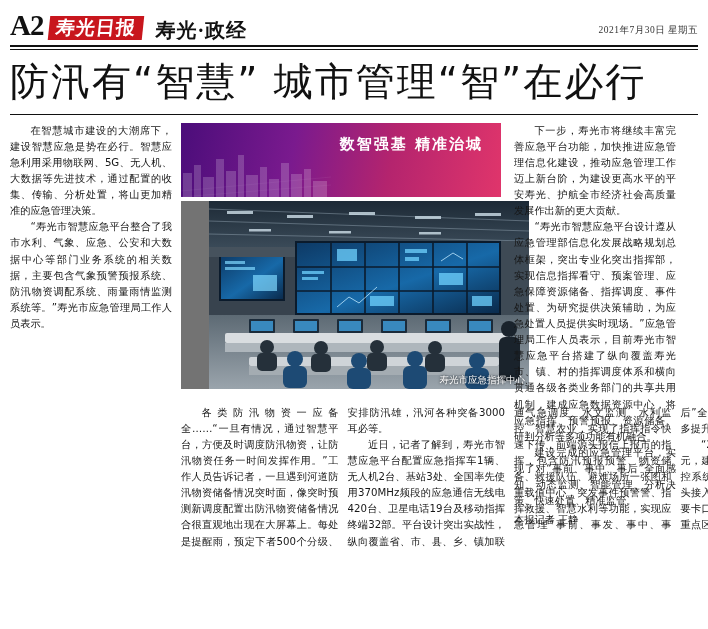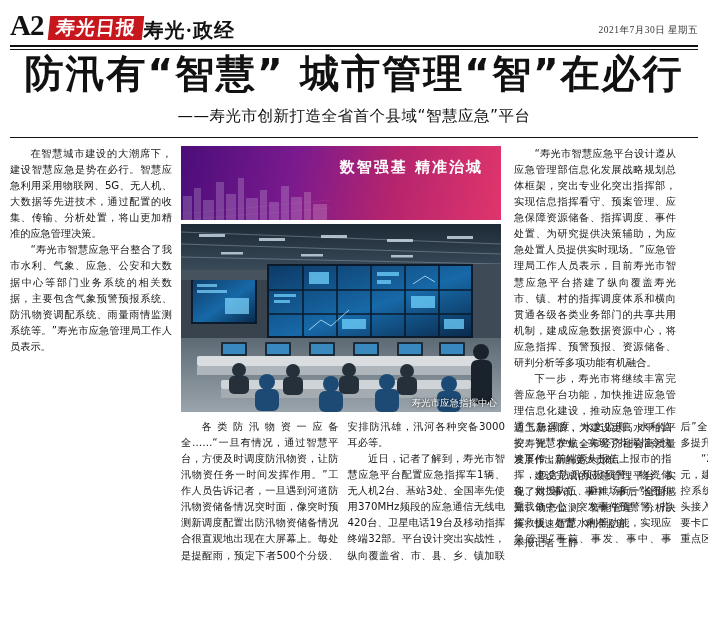--- a/index.html
+++ b/index.html
@@ -19,34 +19,34 @@
     font-size:29px;font-weight:bold;letter-spacing:-1px;line-height:1;
     margin-right:6px;
   }
   .paper-logo{
     background:#c8161d;color:#fff;font-weight:bold;font-size:19px;
     padding:2px 7px 3px 7px;letter-spacing:1px;line-height:1;
     font-family:"DejaVu Sans", sans-serif;
     transform:skewX(-6deg);
   }
   .section-title{
-    font-size:20px;font-weight:bold;line-height:1;
+    font-size:20px;font-weight:bold;margin-left:12px;line-height:1;
     letter-spacing:1px;
   }
   .masthead-right{
     margin-left:auto;font-size:9.5px;color:#333;letter-spacing:.5px;
     display:flex;align-items:center;gap:24px;padding-bottom:3px;
   }
   .rule-thick{height:2px;background:#111;margin-top:5px;}
   .rule-thin{height:1px;background:#111;margin-top:2px;}
 
   
   .headline{
-    text-align:center;font-size:39px;font-weight:bold;letter-spacing:2px;
-    margin-top:2px;line-height:1.12;
+    font-size:39px;font-weight:normal;letter-spacing:2px;
+    margin-top:10px;line-height:1.12;
     font-family:"DejaVu Sans", sans-serif;
   }
   .subhead{
     text-align:center;font-size:15.5px;margin-top:10px;letter-spacing:.5px;
     font-family:"DejaVu Sans", sans-serif;
   }
   .rule-after-head{height:1px;background:#111;margin-top:10px;}
 
   
   .content{display:flex;gap:9px;margin-top:8px;height:440px;}
@@ -61,21 +61,21 @@
     position:absolute;left:0;bottom:0;width:150px;height:50px;opacity:.55;
   }
   .banner-text{
     position:absolute;right:18px;top:10px;text-align:left;color:#fff;
     font-family:"DejaVu Sans", sans-serif;font-weight:bold;
   }
   .banner-text .l1{font-size:15px;letter-spacing:2px;line-height:1.5;}
   .banner-text .l2{font-size:15px;letter-spacing:1px;line-height:1.5;}
 
   .photo{
-    position:relative;overflow:hidden;background:#737373;
+    position:relative;overflow:hidden;background:#737373;padding-left:28px;
   }
   .photo .cap{
     position:absolute;right:4px;bottom:2px;color:#fff;font-size:9.5px;
     text-shadow:0 0 3px rgba(0,0,0,.9);
     font-family:"DejaVu Sans", sans-serif;
   }
   .photo-main{width:320px;height:188px;margin-top:4px;}
 
   .txt{
     font-size:10.2px;line-height:1.58;text-align:justify;
@@ -99,21 +99,20 @@
     <div class="paper-logo">寿光日报</div>
     <div class="section-title">寿光·政经</div>
     <div class="masthead-right">
       <span>2021年7月30日  星期五</span>
     </div>
   </div>
   <div class="rule-thick"></div>
   <div class="rule-thin"></div>
 
   <div class="headline">防汛有“智慧” 城市管理“智”在必行</div>
-  <div class="subhead">——寿光市创新打造全省首个县域“智慧应急”平台</div>
   <div class="rule-after-head"></div>
 
   <div class="content">
 
     <div class="col">
       <div class="txt">
         <p>在智慧城市建设的大潮席下，建设智慧应急是势在必行。智慧应急利用采用物联网、5G、无人机、大数据等先进技术，通过配置的收集、传输、分析处置，将山更加精准的应急管理决策。</p>
         <p>“寿光市智慧应急平台整合了我市水利、气象、应急、公安和大数据中心等部门业务系统的相关数据，主要包含气象预警预报系统、防汛物资调配系统、雨量雨情监测系统等。”寿光市应急管理局工作人员表示。</p>
 
       </div>
@@ -275,33 +274,33 @@
               <g fill="#1a232c">
                 <circle cx="300" cy="128" r="8"></circle>
                 <rect x="290" y="136" width="21" height="44" rx="6"></rect>
               </g>
             </svg>
             <div class="cap">寿光市应急指挥中心</div>
           </div>
         </div>
       </div>
 
-      <div class="twocol" style="margin-top:7px;height:152px;">
+      <div class="twocol" style="margin-top:16px;height:152px;">
         <div class="txt">
           <p>各类防汛物资一应备全……“一旦有情况，通过智慧平台，方便及时调度防汛物资，让防汛物资任务一时间发挥作用。”工作人员告诉记者，一旦遇到河道防汛物资储备情况突时面，像突时预测新调度配置出防汛物资储备情况合很直观地出现在大屏幕上。每处是提醒雨，预定下者500个分级、安排防汛雄，汛河各种突备3000耳必等。</p>
           <p>近日，记者了解到，寿光市智慧应急平台配置应急指挥车1辆、无人机2台、基站3处、全国率先使用370MHz频段的应急通信无线电420台、卫星电话19台及移动指挥终端32部。平台设计突出实战性，纵向覆盖省、市、县、乡、镇加联通气急调度、水文监测、水利监控、智慧农业，实现了指挥指令快速下传，前端源头报信上报市的指挥，包含防汛预报预警、物资储备、救援队伍、避难场所一张图和重载值中心，突发事件预警警、指挥救援、智慧水利等功能，实现应急管理“事前、事发、事中、事后”全面调配，防控救援预案将更多提升支持力。</p>
           <p>“2020年，寿光市投资2亿多元，建设了覆盖城乡的高清视频监控系统，目前已有6700多个摄像头接入智慧应急平台，其中设置重要卡口、重点路段、内涝隐患点等重点区域；同时将所有的视频资源全部集合了资系统上。”水利局工作人员介绍。</p>
         </div>
 
       </div>
     </div>
 
     <div class="col">
       <div class="txt">
+        <p>下一步，寿光市将继续丰富完善应急平台功能，加快推进应急管理信息化建设，推动应急管理工作迈上新台阶，为建设更高水平的平安寿光、护航全市经济社会高质量发展作出新的更大贡献。</p>
         <p>“寿光市智慧应急平台设计遵从应急管理部信息化发展战略规划总体框架，突出专业化突出指挥部，实现信息指挥看守、预案管理、应急保障资源储备、指挥调度、事件处置、为研究提供决策辅助，为应急处置人员提供实时现场。”应急管理局工作人员表示，目前寿光市智慧应急平台搭建了纵向覆盖寿光市、镇、村的指挥调度体系和横向贯通各级各类业务部门的共享共用机制，建成应急数据资源中心，将应急指挥、预警预报、资源储备、研判分析等多项功能有机融合。</p>
-        <p>下一步，寿光市将继续丰富完善应急平台功能，加快推进应急管理信息化建设，推动应急管理工作迈上新台阶，为建设更高水平的平安寿光、护航全市经济社会高质量发展作出新的更大贡献。</p>
         <p>建设完成的应急管理平台，实现了对“事前、事中、事后”全面感知、动态监测、智能管理、分析决策、快速处置、精准监管。</p>
       </div>
       <div class="sign">本报记者  王静</div>
     </div>
 
   </div>
 </div>
 
 </body></html>

